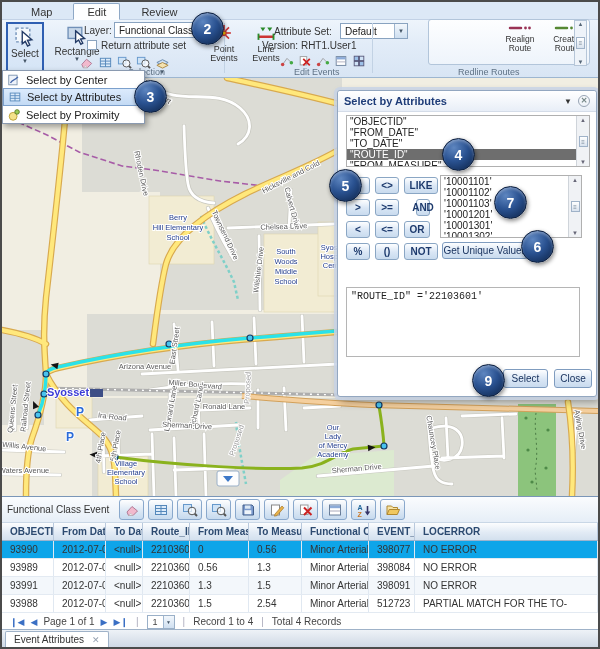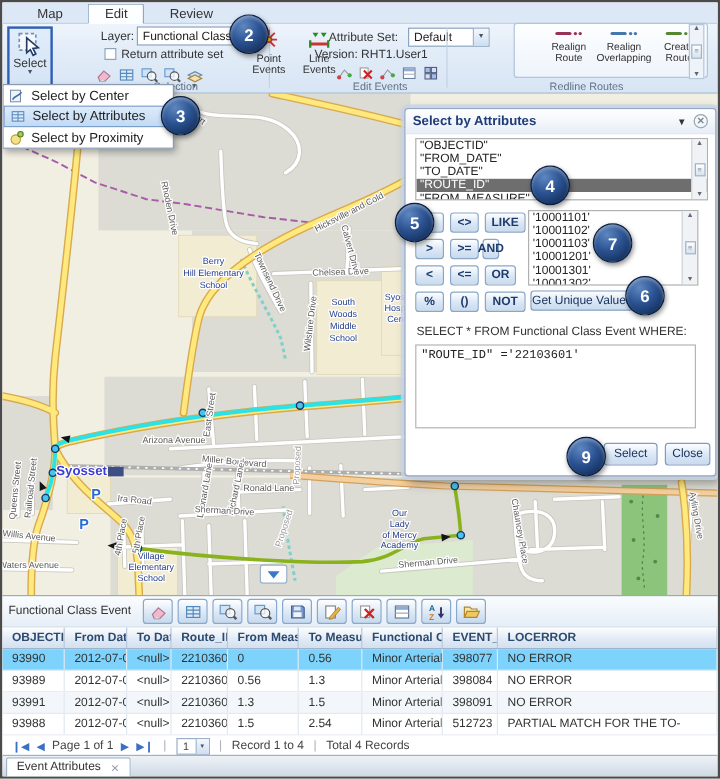--- a/index.html
+++ b/index.html
@@ -69,21 +69,21 @@
             background:linear-gradient(#fafcfe,#e6eef7);border-bottom:1px solid #c9d7e6;font-size:10px;color:#333}
   .tbtn{width:25px;height:21px;border:1px solid #89a8cc;border-radius:3px;
         background:linear-gradient(#fefefe,#d9e6f4 60%,#c6daee);display:flex;align-items:center;justify-content:center}
   .thead{display:flex;height:18px;background:linear-gradient(#fcfdfe,#e2ebf5 55%,#d3e0ee);
          border-bottom:1px solid #9cb4ce;font-size:10px;font-weight:bold;color:#2c4a70;align-items:center}
   .thead>div,.trow>div{padding-left:8px;height:100%;display:flex;align-items:center;white-space:nowrap;overflow:hidden}
   .thead>div{border-right:1px solid #b9c9dd}
   .trow{display:flex;height:18px;border-bottom:1px solid #e3eaf2;font-size:10px;color:#333;background:#fff}
   .trow>div{border-right:1px solid #e0e8f1}
   .trow.alt{background:#f3f7fb}
-  .trow.selrow{background:#7dd3fc}
+  .trow.selrow{background:#0ea5e9}
   .c0{width:52px}.c1{width:52px}.c2{width:37px}.c3{width:47px}.c4{width:59px}.c5{width:53px}.c6{width:67px}.c7{width:46px}.c8{flex:1}
   .pgbar{height:17px;display:flex;align-items:center;gap:6px;padding-left:8px;font-size:10px;color:#444;background:#fff}
   .pgico{color:#3a6fc4;font-size:9px;display:flex;align-items:center}
   .pgsep{color:#aab;padding:0 2px}
   .pgcombo{display:flex;align-items:center;border:1px solid #9ab0c8;height:14px;font-size:9px}
   .pgcombo .v{padding:0 5px}
   .pgcombo .d{width:11px;height:100%;background:linear-gradient(#f2f7fc,#cfdff0);border-left:1px solid #9fb6cf;font-size:5px;
               display:flex;align-items:center;justify-content:center;color:#456}
   
   .tabbar{position:absolute;left:0;top:627px;width:596px;height:18px;z-index:10;border-top:1px solid #9fb2c8;
@@ -203,20 +203,27 @@
       <div class="tab">Review</div>
     </div>
 
     <div class="bigbtn sel-frame" style="left:4px;top:20px;width:38px;height:54px;padding-top:2px">
       <svg width="22" height="22">
           <use href="#i-cursorbox"></use>
         </svg>
       <span>Select</span>
       <span class="dd7">▼</span>
     </div>
+    <div class="bigbtn" style="left:52px;top:22px;width:46px;height:52px">
+      <svg width="22" height="22">
+          <use href="#i-rectsel"></use>
+        </svg>
+      <span>Rectangle</span>
+      <span class="dd7">▼</span>
+    </div>
     <span class="rlbl" style="left:82px;top:23px">Layer:</span>
     <div class="combo" style="left:112px;top:20px;width:105px">
       <span class="val">Functional Class Event</span>
       <span class="ddbtn">▼</span>
     </div>
     <span class="chk" style="left:85px;top:38px"></span>
     <span class="rlbl" style="left:99px;top:38px">Return attribute set</span>
     <div class="sic" style="left:76px;top:52px">
         <svg width="15" height="15">
           <use href="#i-eraser"></use>
@@ -293,28 +300,20 @@
     <div class="grp-divider" style="left:370px"></div>
 
     <div class="redpanel">
       <div class="redbtn">
         <svg width="24" height="8">
             <line x1="2" y1="4" x2="13" y2="4" stroke="#993355" stroke-width="2.5" stroke-linecap="round"></line>
             <circle cx="17.5" cy="4" r="1.4" fill="#993355"></circle>
             <circle cx="21.5" cy="4" r="1.4" fill="#993355"></circle>
           </svg>
         <span>Realign Route</span>
-      </div>
-      <div class="redbtn">
-        <svg width="24" height="8">
-            <line x1="2" y1="4" x2="13" y2="4" stroke="#4477aa" stroke-width="2.5" stroke-linecap="round"></line>
-            <circle cx="17.5" cy="4" r="1.4" fill="#4477aa"></circle>
-            <circle cx="21.5" cy="4" r="1.4" fill="#4477aa"></circle>
-          </svg>
-        <span>Realign Overlapping</span>
       </div>
       <div class="redbtn">
         <svg width="24" height="8">
             <line x1="2" y1="4" x2="13" y2="4" stroke="#558833" stroke-width="2.5" stroke-linecap="round"></line>
             <circle cx="17.5" cy="4" r="1.4" fill="#558833"></circle>
             <circle cx="21.5" cy="4" r="1.4" fill="#558833"></circle>
           </svg>
         <span>Create Route</span>
       </div>
     </div>
@@ -523,42 +522,41 @@
           <span>▲</span>
           <span class="thumb" style="height:11px;line-height:10px">≡</span>
           <span>▼</span>
         </div>
     </div>
     <div class="op" style="left:8px;top:86px;width:24px">=</div>
     <div class="op" style="left:37px;top:86px;width:24px">&lt;&gt;</div>
     <div class="op" style="left:66px;top:86px;width:34px">LIKE</div>
     <div class="op" style="left:8px;top:108px;width:24px">&gt;</div>
     <div class="op" style="left:37px;top:108px;width:24px">&gt;=</div>
-    <div class="op" style="left:64px;top:108px;width:14px">AND</div>
+    <div class="op" style="left:78px;top:108px;width:14px">AND</div>
     <div class="op" style="left:8px;top:130px;width:24px">&lt;</div>
     <div class="op" style="left:37px;top:130px;width:24px">&lt;=</div>
     <div class="op" style="left:66px;top:130px;width:26px">OR</div>
     <div class="op" style="left:8px;top:152px;width:24px">%</div>
     <div class="op" style="left:37px;top:152px;width:24px">()</div>
     <div class="op" style="left:66px;top:152px;width:34px">NOT</div>
     <div class="listbox" style="left:102px;top:84px;width:142px;height:63px">
       <div class="lrow">'10001101'</div>
       <div class="lrow">'10001102'</div>
       <div class="lrow">'10001103'</div>
       <div class="lrow">'10001201'</div>
       <div class="lrow">'10001301'</div>
       <div class="lrow">'10001302'</div>
       <div class="vscroll">
           <span>▲</span>
           <span class="thumb" style="height:11px;line-height:10px">≡</span>
           <span>▼</span>
         </div>
     </div>
     <div class="dbtn" style="left:104px;top:151px;width:86px;height:17px">Get Unique Values</div>
-    <div class="wherelbl">SELECT * FROM Functional Class Event WHERE:</div>
     <div class="sqlbox">"ROUTE_ID" ='22103601'</div>
     <div class="dbtn" style="left:165px;top:278px;width:45px">Select</div>
     <div class="dbtn" style="left:216px;top:278px;width:38px">Close</div>
   </div>
 
   <div class="callout" style="left:189px;top:10px">2</div>
   <div class="callout" style="left:132px;top:78px">3</div>
   <div class="callout" style="left:440px;top:136px">4</div>
   <div class="callout" style="left:327px;top:167px">5</div>
   <div class="callout" style="left:519px;top:228px">6</div>

